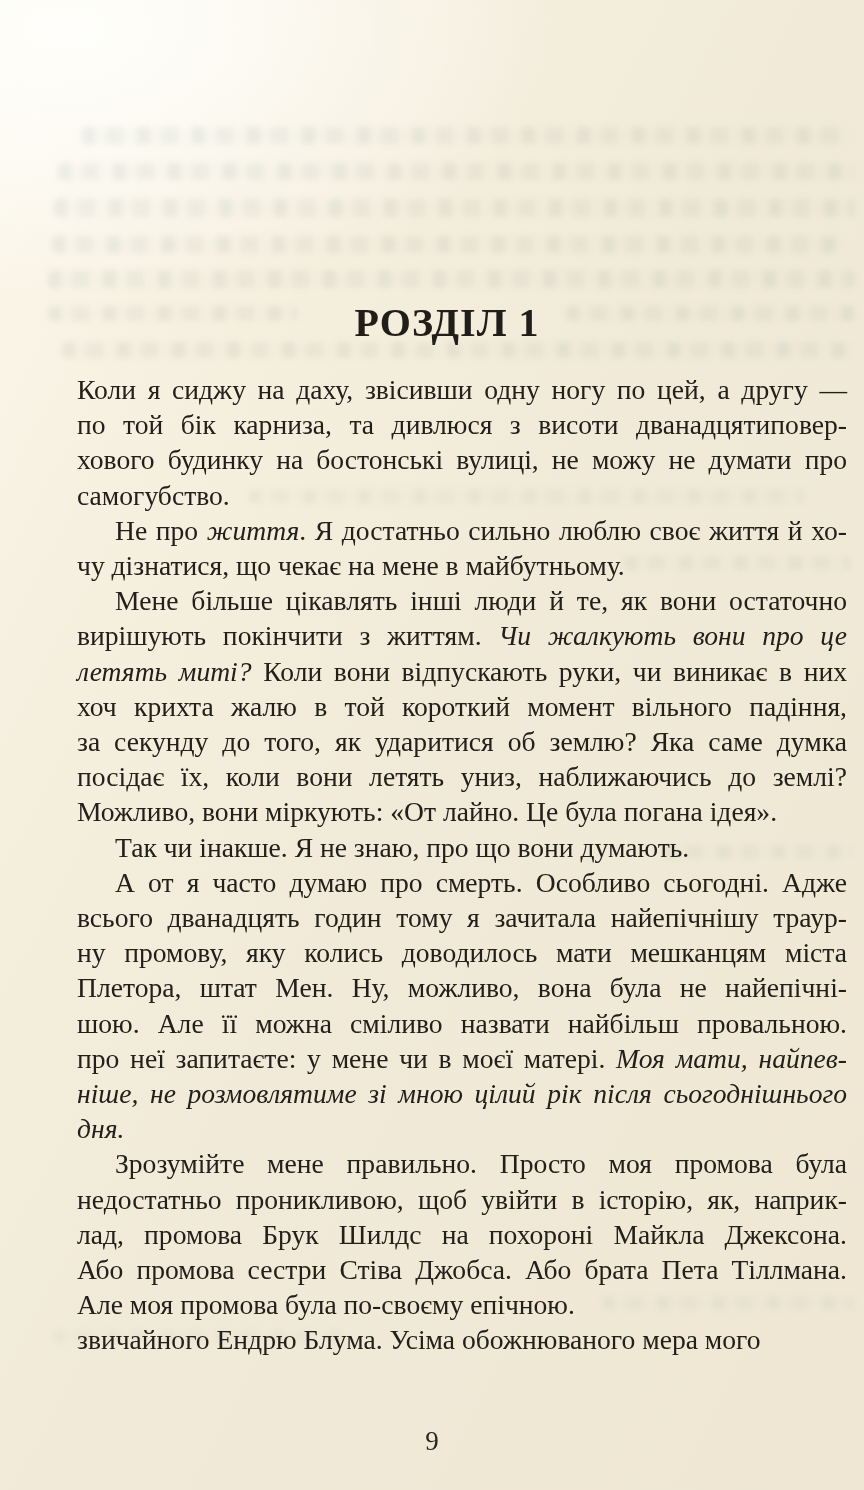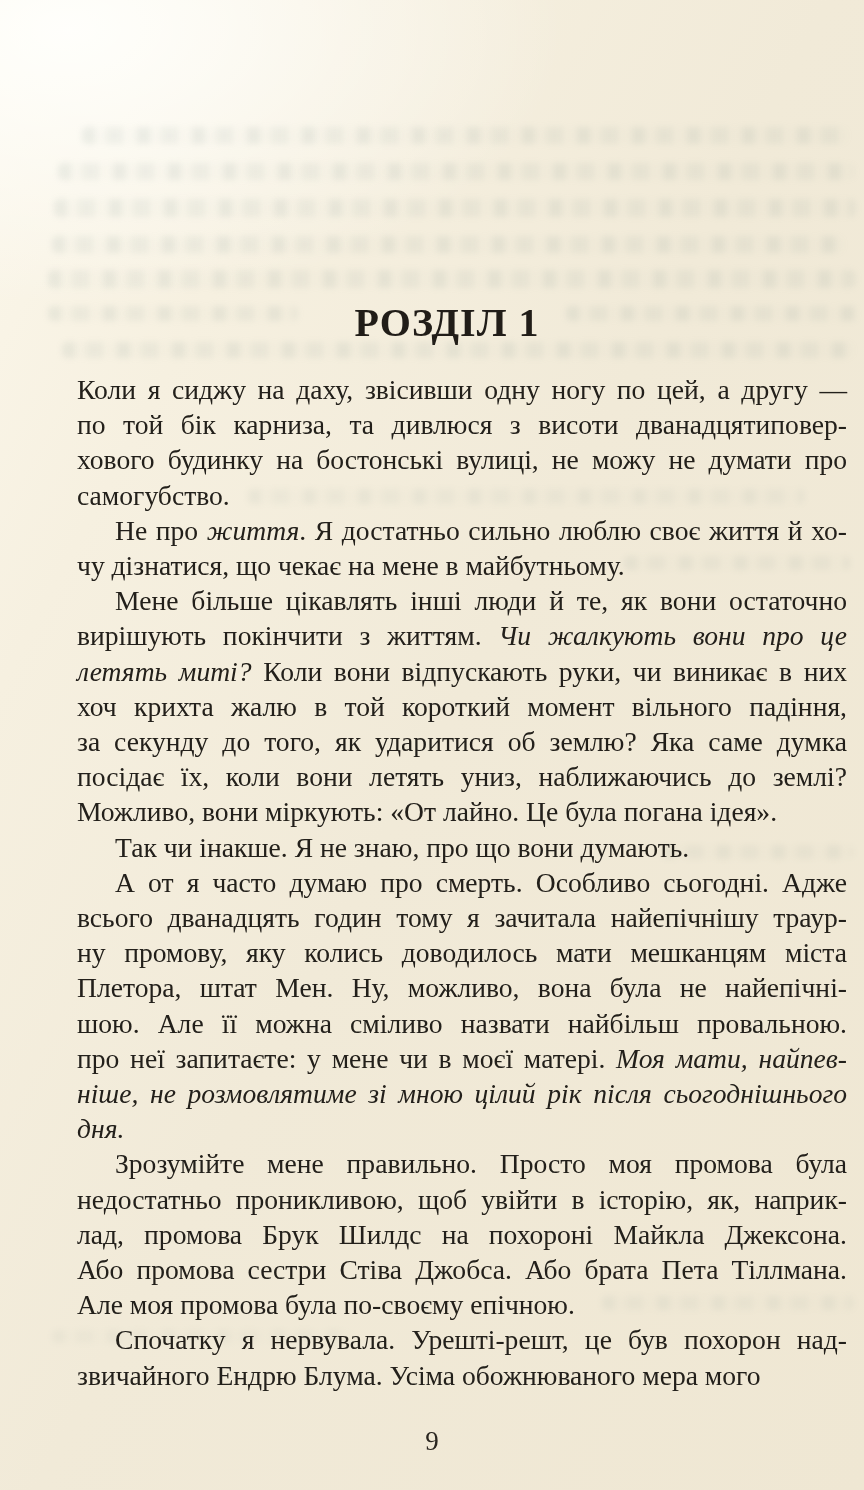--- a/index.html
+++ b/index.html
@@ -118,19 +118,18 @@
       <div class="line"><span>ну промову, яку колись доводилось мати мешканцям міста</span></div>
       <div class="line"><span>Плетора, штат Мен. Ну, можливо, вона була не найепічні-</span></div>
       <div class="line"><span>шою. Але її можна сміливо назвати найбільш провальною.</span></div>
       <div class="line"><span>про неї запитаєте: у мене чи в моєї матері. </span><span class="it">Моя мати, найпев-</span></div>
       <div class="line last"><span class="it">ніше, не розмовлятиме зі мною цілий рік після сьогоднішнього дня.</span></div>
       <div class="line indent"><span>Зрозумійте мене правильно. Просто моя промова була</span></div>
       <div class="line"><span>недостатньо проникливою, щоб увійти в історію, як, наприк-</span></div>
       <div class="line"><span>лад, промова Брук Шилдс на похороні Майкла Джексона.</span></div>
       <div class="line"><span>Або промова сестри Стіва Джобса. Або брата Пета Тіллмана.</span></div>
       <div class="line last"><span>Але моя промова була по-своєму епічною.</span></div>
-      <div class="line indent"><span>Спочатку я нервувала. Урешті-решт, це був похорон над-</span></div>
       <div class="line last"><span>звичайного Ендрю Блума. Усіма обожнюваного мера мого</span></div>
     </div>
 
   <div class="page-number">9</div>
 
 </div>
 
 </body></html>

